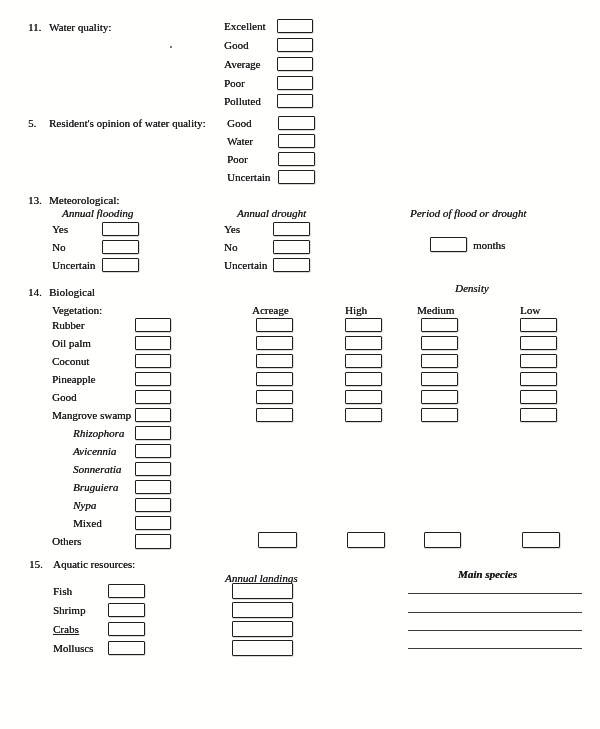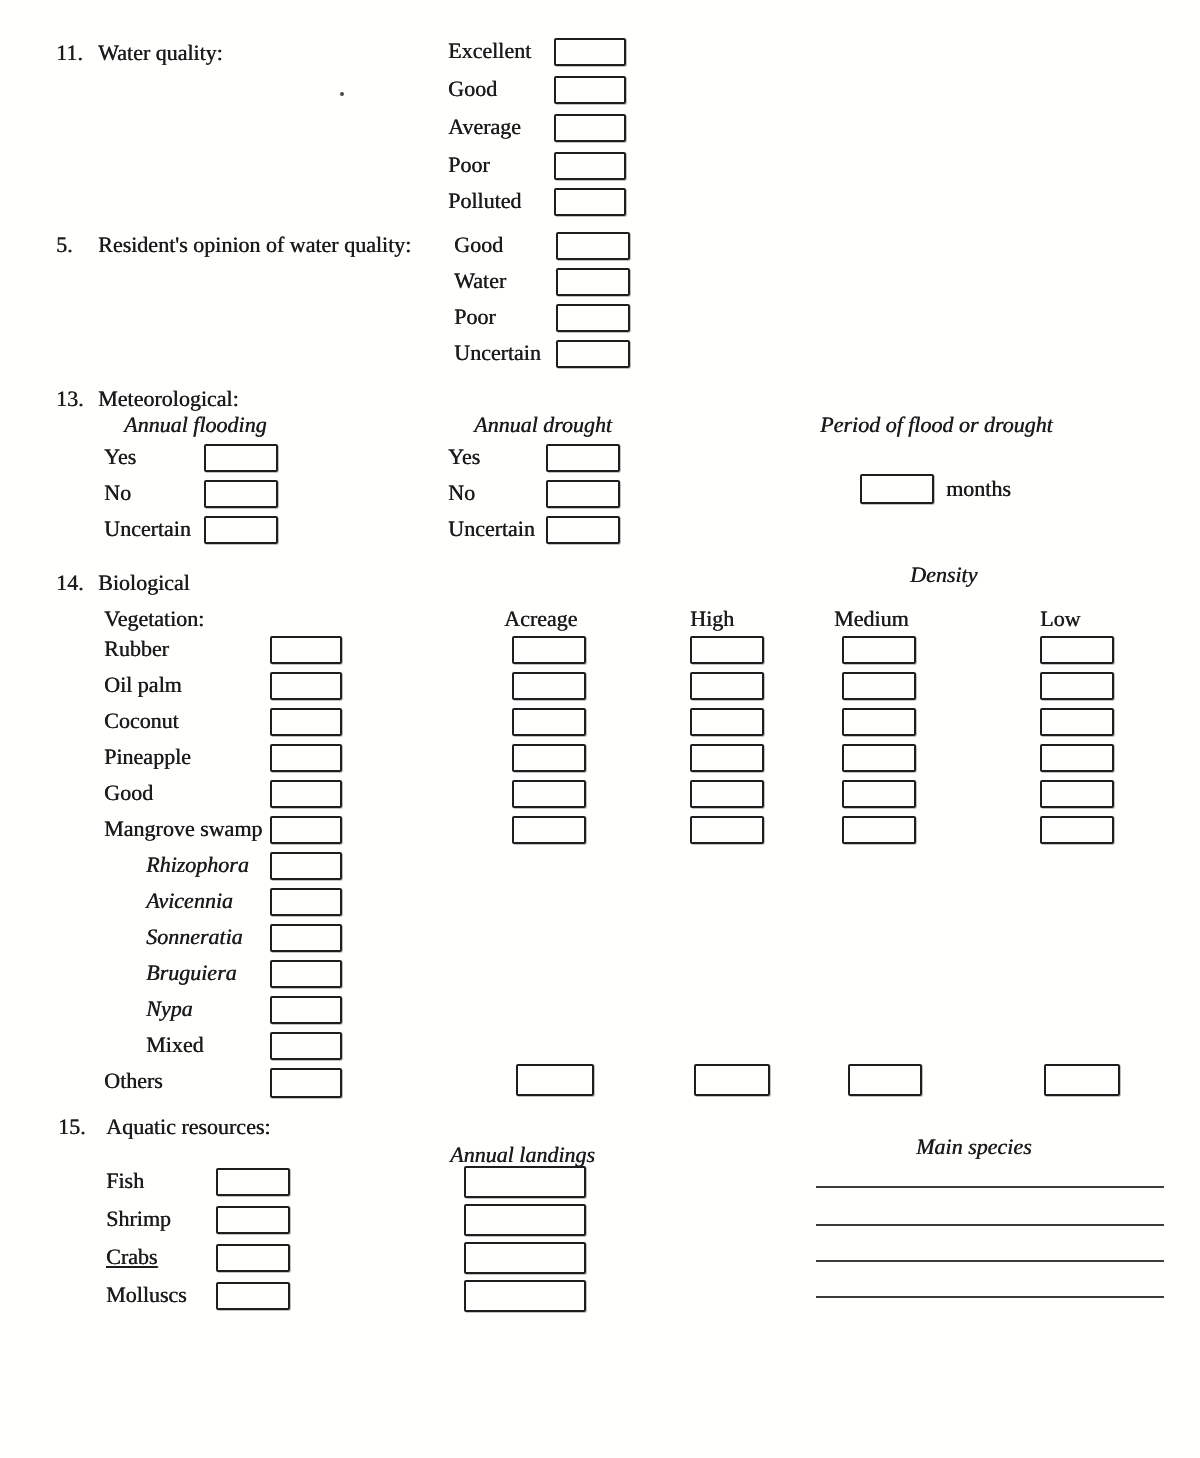--- a/index.html
+++ b/index.html
@@ -155,21 +155,21 @@
   <div class="abs lbl" style="left:52px;top:534px;">Others</div>
   <div class="abs box" style="left:135px;top:534px;height:15px;"></div>
   <div class="abs box" style="left:258px;top:532px;width:39px;height:16px;"></div>
   <div class="abs box" style="left:347px;top:532px;width:38px;height:16px;"></div>
   <div class="abs box" style="left:424px;top:532px;width:37px;height:16px;"></div>
   <div class="abs box" style="left:522px;top:532px;width:38px;height:16px;"></div>
 
   <div class="abs lbl" style="left:29px;top:557px;">15.</div>
   <div class="abs lbl" style="left:53px;top:557px;">Aquatic resources:</div>
   <div class="abs lbl it ctr" style="left:225px;top:571px;width:78px;">Annual landings</div>
-  <div class="abs lbl it ctr" style="left:458px;top:567px;width:72px;">Main species</div>
+  <div class="abs lbl it ctr" style="left:458px;top:567px;width:72px;font-weight:bold;">Main species</div>
 
   <div class="abs lbl" style="left:53px;top:584px;">Fish</div>
   <div class="abs box" style="left:108px;top:584px;width:37px;"></div>
   <div class="abs box wbox" style="left:232px;top:583px;"></div>
   <div class="abs sline" style="left:408px;top:593px;"></div>
 
   <div class="abs lbl" style="left:53px;top:603px;">Shrimp</div>
   <div class="abs box" style="left:108px;top:603px;width:37px;"></div>
   <div class="abs box wbox" style="left:232px;top:602px;"></div>
   <div class="abs sline" style="left:408px;top:612px;"></div>

